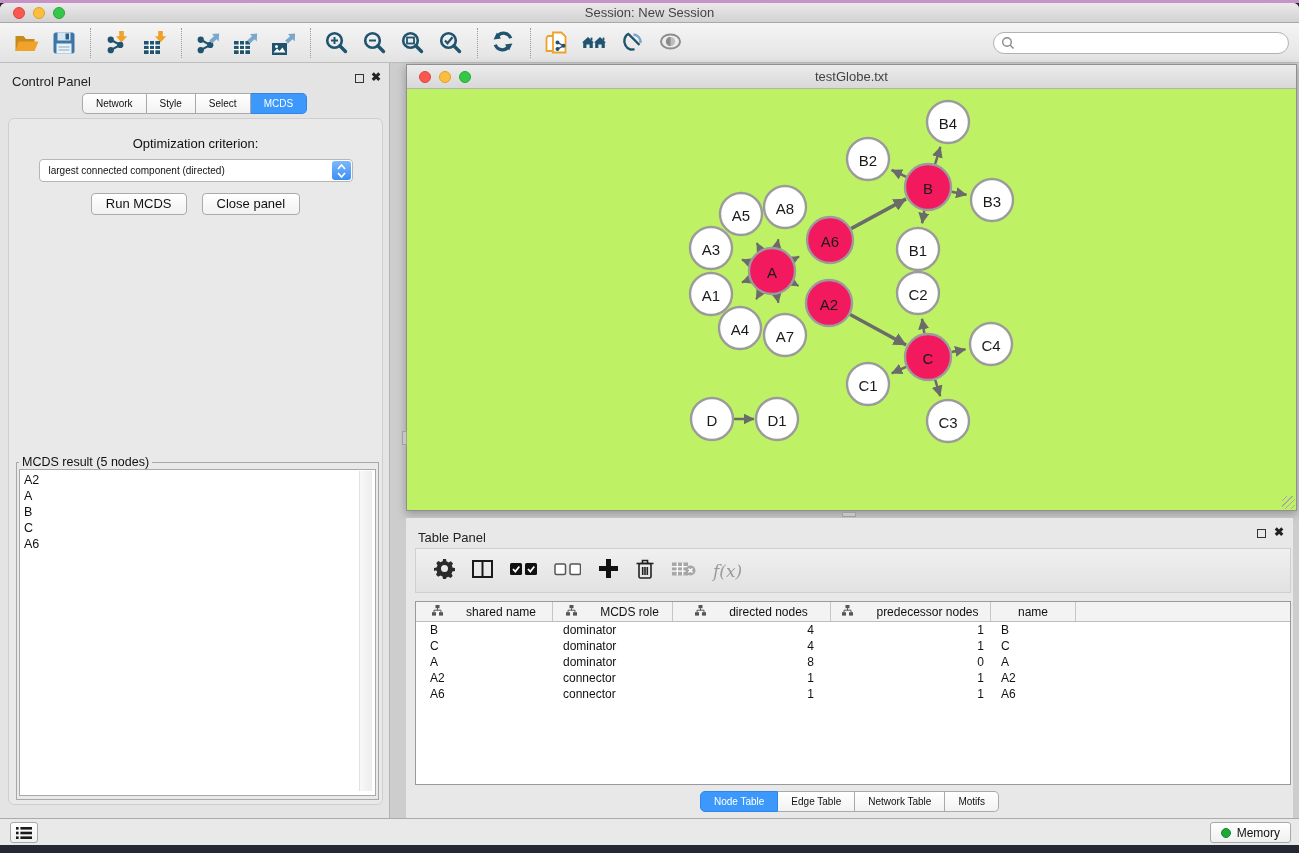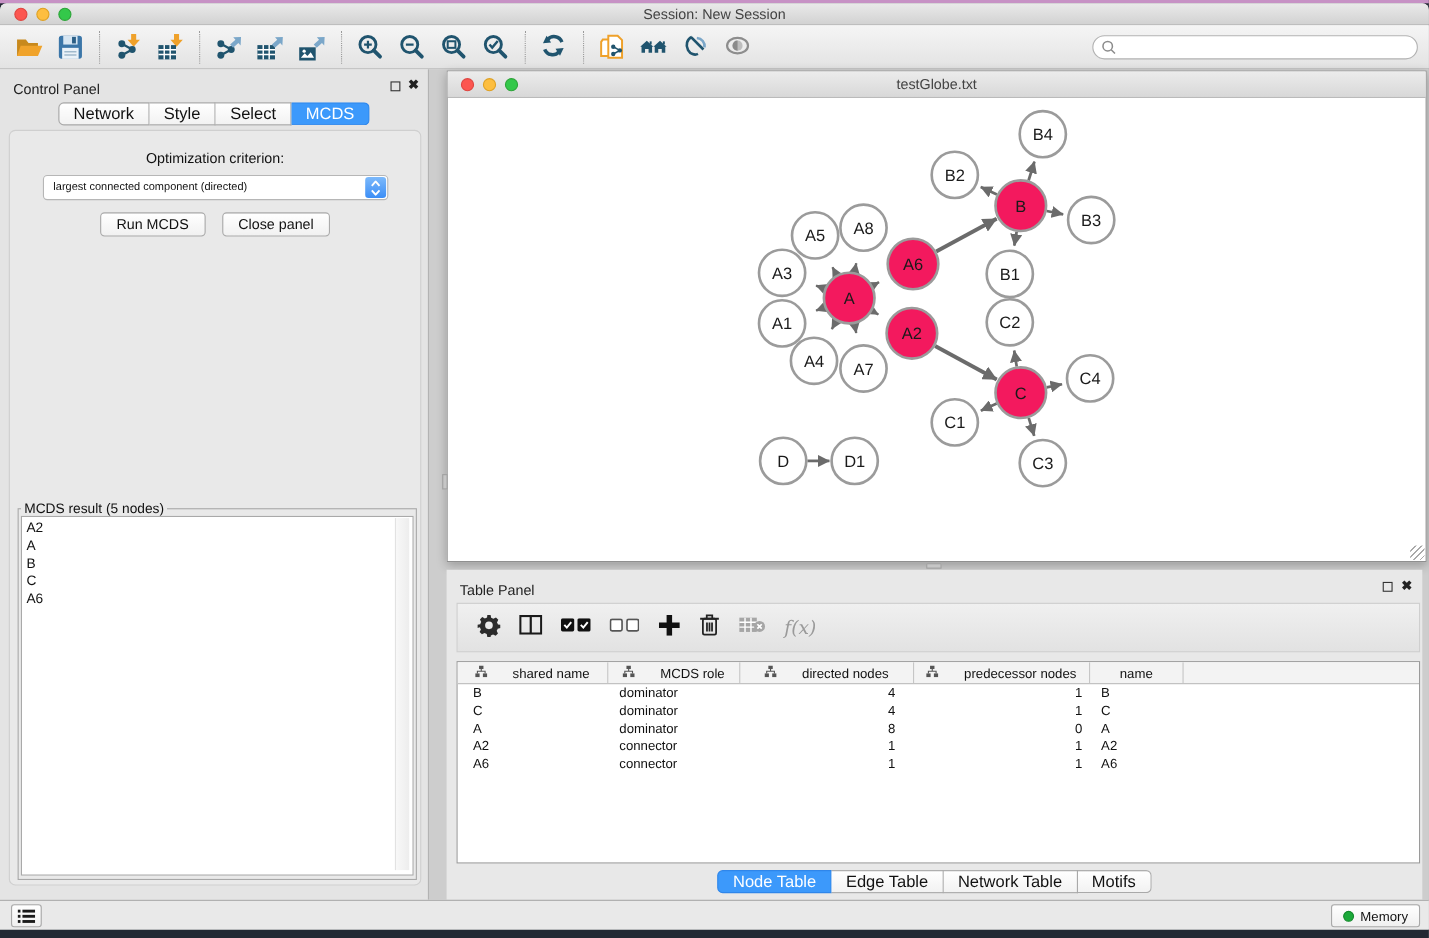--- a/index.html
+++ b/index.html
@@ -27,39 +27,39 @@
   .main { position:absolute; top:60px; left:0; right:0; bottom:27px; }
 
   
   .control-panel { position:absolute; left:0; top:0; bottom:0; width:390px; background:#e4e4e4; border-right:1px solid #b3b3b3; }
   .panel-title { font-size:13px; color:#222; }
   .cp-header { position:relative; height:30px; padding:9px 0 16px 12px; }
   .float-ic { position:absolute; top:11px; width:9px; height:9px; border:1.5px solid #333; background:transparent; }
   .close-ic { position:absolute; top:7px; font-size:12px; font-weight:bold; color:#222; line-height:14px; }
   .cp-header .float-ic { right:25px; } .cp-header .close-ic { right:8px; }
   .seg-tabs { display:flex; justify-content:center; }
-  .seg { height:21px; line-height:20px; padding:0 13px; font-size:15px; background:linear-gradient(#ffffff,#f2f2f2); border:1px solid #a9a9a9; border-left:none; color:#111; }
+  .seg { height:21px; line-height:20px; padding:0 13px; font-size:10px; background:linear-gradient(#ffffff,#f2f2f2); border:1px solid #a9a9a9; border-left:none; color:#111; }
   .seg:first-child { border-left:1px solid #a9a9a9; border-radius:5px 0 0 5px; }
   .seg:last-child { border-radius:0 5px 5px 0; }
   .seg.active { background:#3c99fb; border-color:#2f86ea; color:#fff; }
   .cp-box { position:absolute; left:8px; right:6px; top:55px; bottom:13px; background:#e9e9e9; border:1px solid #cfcfcf; border-radius:6px; }
   .opt-label { margin-top:17px; text-align:center; font-size:13px; color:#111; }
   .dropdown { position:relative; width:314px; height:23px; margin:8px auto 0; background:#fff; border:1px solid #b6b6b6; border-radius:4px; font-size:10px; color:#111; line-height:21px; padding-left:9px; }
   .dd-step { position:absolute; right:1px; top:1px; bottom:1px; width:19px; border-radius:3px; background:linear-gradient(#7cb9fb,#3c8ef6); display:flex; flex-direction:column; align-items:center; justify-content:center; gap:2px; }
   .cp-buttons { display:flex; justify-content:center; gap:15px; margin-top:11px; }
   .btn { height:22px; padding:0 14px; font-size:13px; color:#111; background:linear-gradient(#ffffff,#f1f1f1); border:1px solid #ababab; border-radius:4px; line-height:20px; }
   .result-box { position:absolute; left:7px; right:3px; top:336px; bottom:4px; border:1px solid #a8a8a8; }
   .result-box legend { font-size:12.5px; color:#111; margin-left:2px; padding:0 3px; }
   .result-list { position:absolute; left:2px; right:2px; top:0px; bottom:3px; background:#fff; border:1px solid #a9a9a9; padding:2px 0 0 4px; overflow:hidden; }
   .result-item { font-size:12.5px; color:#111; line-height:16px; }
   .result-scroll { position:absolute; right:3px; top:1px; bottom:4px; width:13px; background:linear-gradient(90deg,#f8f8f8,#ededed); border-left:1px solid #e2e2e2; }
 
   
   .workspace { position:absolute; left:390px; top:0; right:0; bottom:0; background:#cdcdcd; }
-  .net-window { position:absolute; left:16px; top:1px; width:891px; height:447px; background:#ffffff; border:1px solid #8f8f8f; box-shadow:0 3px 9px rgba(0,0,0,.28); }
+  .net-window { position:absolute; left:16px; top:1px; width:891px; height:447px; background:#bef264; border:1px solid #8f8f8f; box-shadow:0 3px 9px rgba(0,0,0,.28); }
   .net-titlebar { position:relative; height:24px; background:linear-gradient(#ececec,#d8d8d8); border-bottom:1px solid #b3b3b3; }
   .net-titlebar .tl { top:6px; }
   .net-titlebar .title { top:4px; }
   .net-canvas { position:absolute; left:0; top:24px; }
   .grip { position:absolute; right:1px; bottom:1px; width:13px; height:13px;
     background:repeating-linear-gradient(135deg, transparent 0 3px, #a9a9a9 3px 4px); }
   .splitter-dot { position:absolute; background:#c6c6c6; border:1px solid #9f9f9f; }
 
   
   .table-panel { position:absolute; left:16px; right:6px; top:455px; bottom:0; background:#e8e8e8; }

